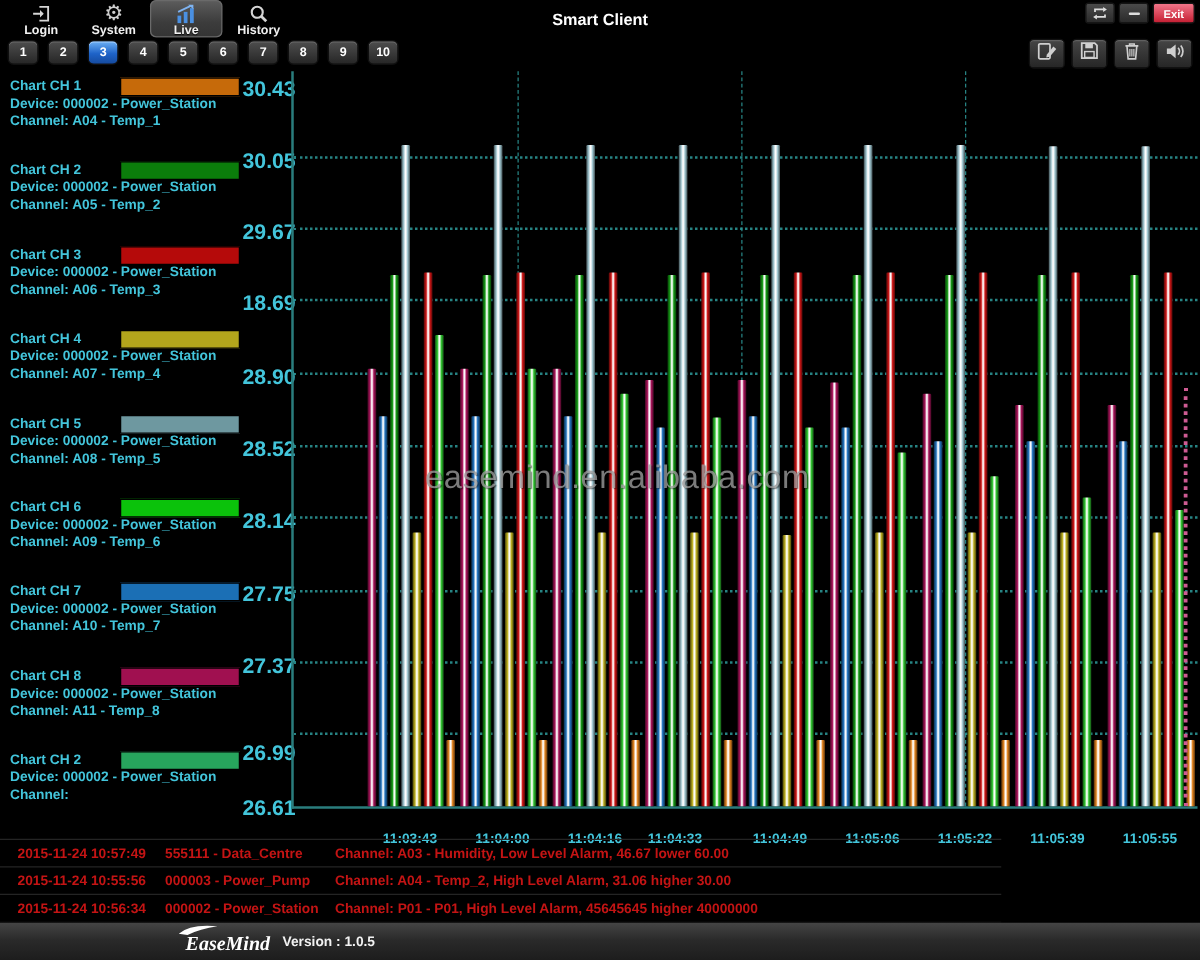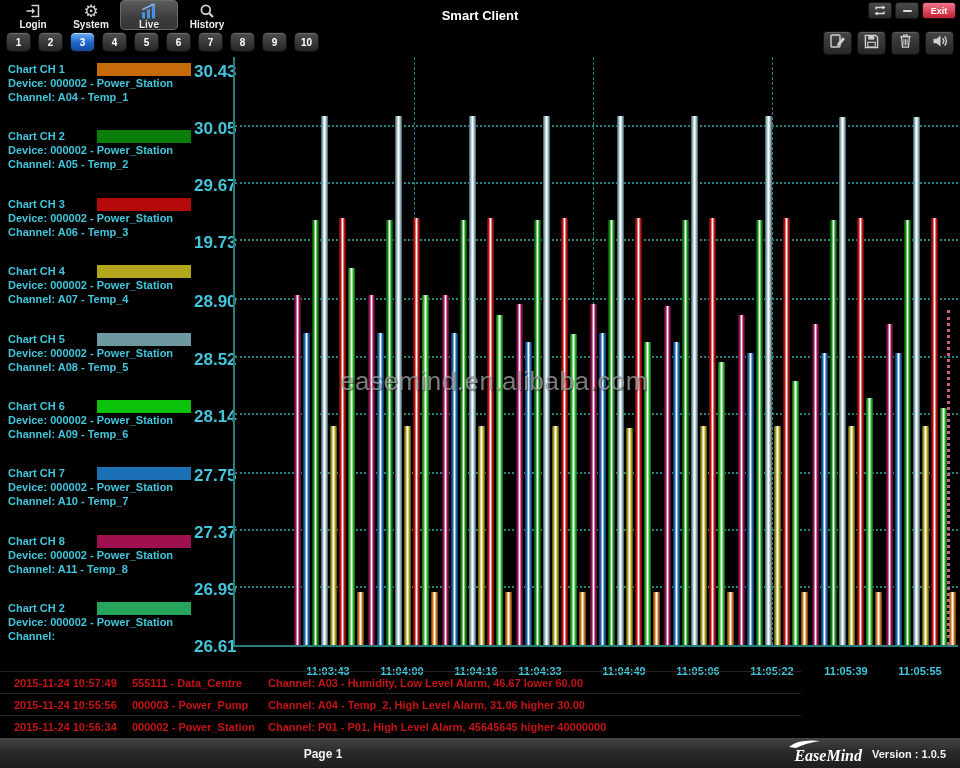--- a/index.html
+++ b/index.html
@@ -247,27 +247,27 @@
       </div>
       <div class="ch-line">Device: 000002 - Power_Station</div>
       <div class="ch-line">Channel:</div>
     </div>
   </div>
 
 <div id="ylabels">
     <div class="ytick" style="top: 5px;">30.43</div>
     <div class="ytick" style="top: 62px;">30.05</div>
     <div class="ytick" style="top: 119px;">29.67</div>
-    <div class="ytick" style="top: 176px;">19.73</div>
+    <div class="ytick" style="top: 176px;">18.69</div>
     <div class="ytick" style="top: 235px;">28.90</div>
     <div class="ytick" style="top: 293px;">28.52</div>
     <div class="ytick" style="top: 350px;">28.14</div>
     <div class="ytick" style="top: 409px;">27.75</div>
     <div class="ytick" style="top: 466px;">27.37</div>
-    <div class="ytick" style="top: 523px;">26.99</div>
+    <div class="ytick" style="top: 536px;">26.99</div>
     <div class="ytick" style="top: 580px;">26.61</div>
   </div>
 <div id="plot">
     <div class="hgrid" style="top: 68px;"></div>
     <div class="hgrid" style="top: 125px;"></div>
     <div class="hgrid" style="top: 182px;"></div>
     <div class="hgrid" style="top: 241px;"></div>
     <div class="hgrid" style="top: 299px;"></div>
     <div class="hgrid" style="top: 356px;"></div>
     <div class="hgrid" style="top: 415px;"></div>
@@ -375,21 +375,20 @@
       <span class="al-msg">Channel: A04 - Temp_2, High Level Alarm, 31.06 higher 30.00</span>
     </div>
     <div class="alarm-row">
       <span class="al-time">2015-11-24 10:56:34</span>
       <span class="al-dev">000002 - Power_Station</span>
       <span class="al-msg">Channel: P01 - P01, High Level Alarm, 45645645 higher 40000000</span>
     </div>
   </div>
 
 <div id="statusbar">
-  <div id="sb-page">Page 1</div>
   <div id="sb-right">
     <span id="brand">
       <svg width="34" height="12" viewBox="0 0 34 12">
         <path d="M1 8 Q10 0 32 2 Q18 4 8 9 Z" fill="#fff"></path>
       </svg>
       <span>EaseMind</span>
     </span>
     <span>Version : 1.0.5</span>
   </div>
 </div>

